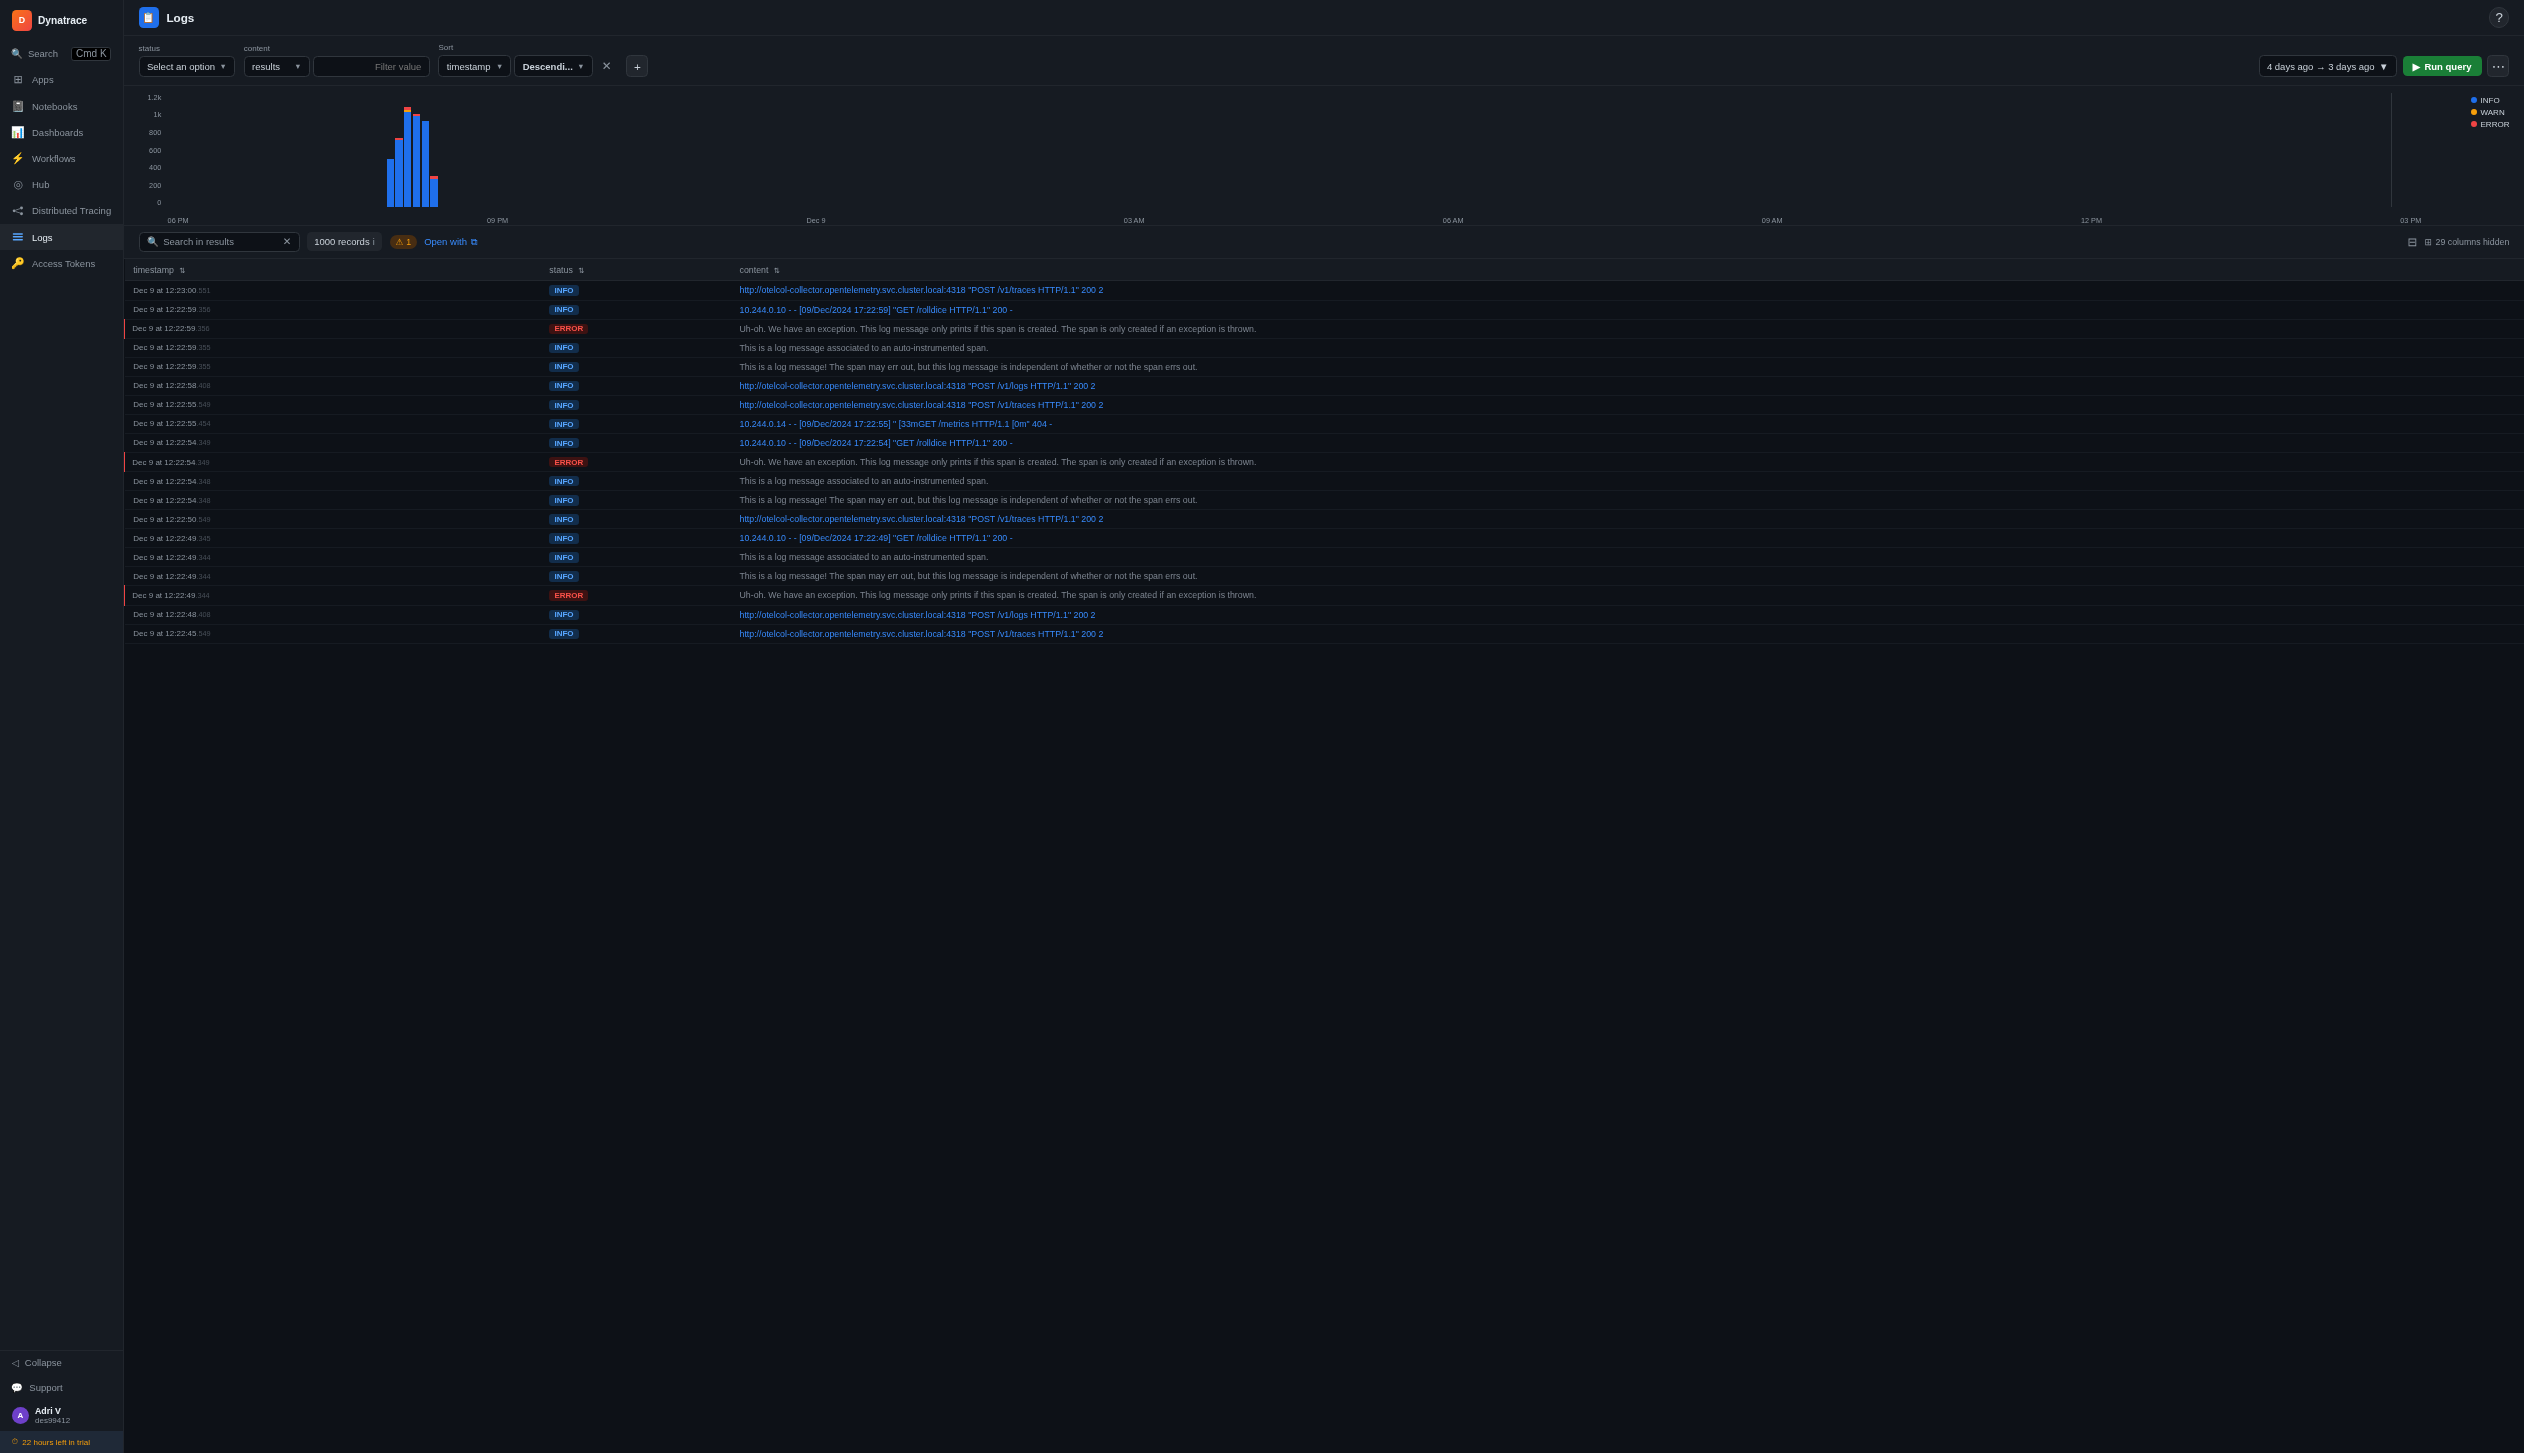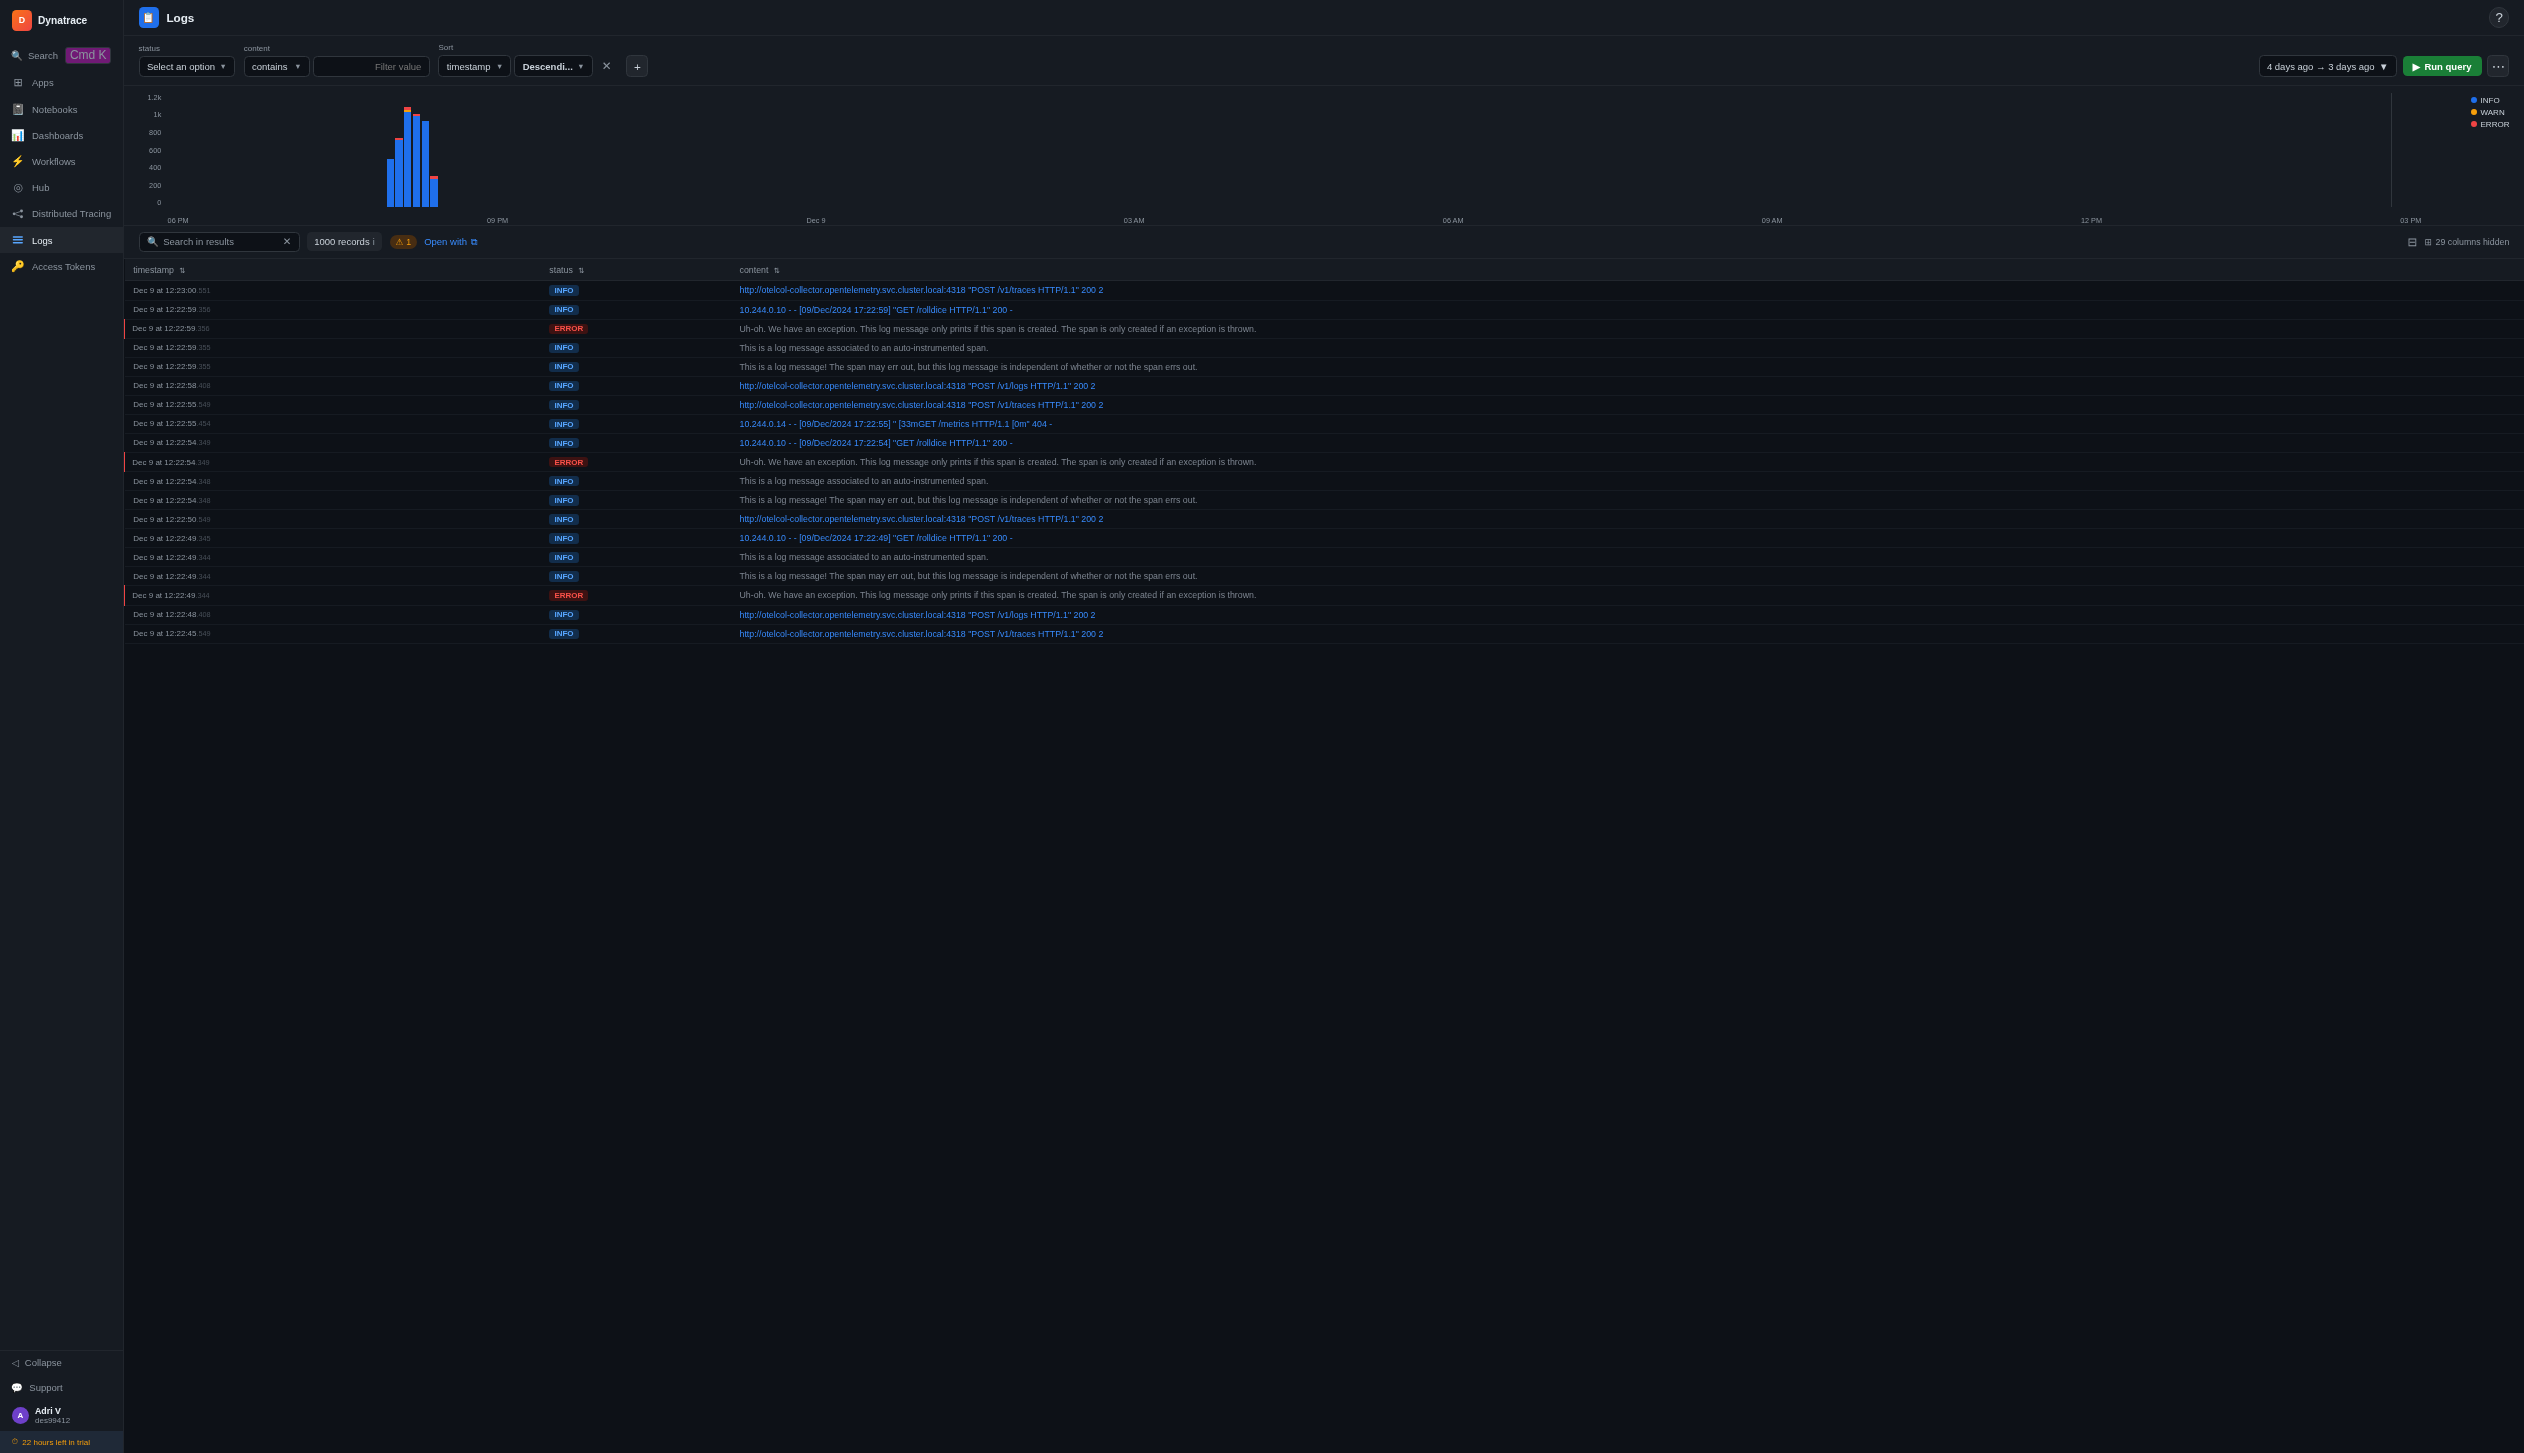--- a/index.html
+++ b/index.html
@@ -30,25 +30,25 @@
       color: white; font-size: 8.8px; font-weight: bold;
     }
     .sidebar-search {
       display: flex; align-items: center; gap: 4.4px;
       padding: 5.8px 11.7px;
       color: #8b949e;
       font-size: 9.5px;
     }
     .sidebar-search .kbd {
       margin-left: auto;
-      background: #701a75;
+      background: #000000;
       border: 0.7px solid #30363d;
       border-radius: 2.9px;
       padding: 0.7px 3.7px;
-      font-size: 12px;
+      font-size: 10px;
       color: #8b949e;
     }
     .sidebar-item {
       display: flex; align-items: center; gap: 7.3px;
       padding: 6.6px 11.7px;
       color: #8b949e;
       cursor: pointer;
       border-radius: 0;
       font-size: 9.5px;
       transition: background 0.1s;
@@ -533,21 +533,21 @@
       <div class="filter-select">
         <span>Select an option</span>
         <span class="chevron">▼</span>
       </div>
     </div>
 
     <div class="filter-group">
       <span class="filter-label">content</span>
       <div style="display:flex;gap:2.9px;align-items:center;">
         <div class="filter-select" style="min-width:66px;">
-          <span>contains</span>
+          <span>results</span>
           <span class="chevron">▼</span>
         </div>
         <input class="filter-input" placeholder="Filter value" style="">
       </div>
     </div>
 
     <div class="filter-group">
       <span class="filter-label">Sort</span>
       <div style="display:flex;gap:2.9px;align-items:center;">
         <div class="filter-select" style="min-width:73px;">

